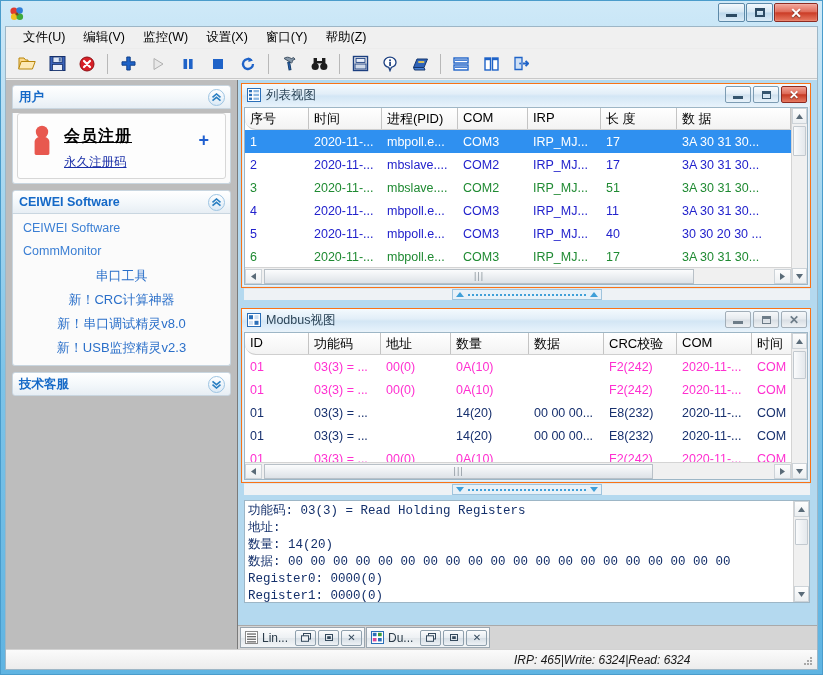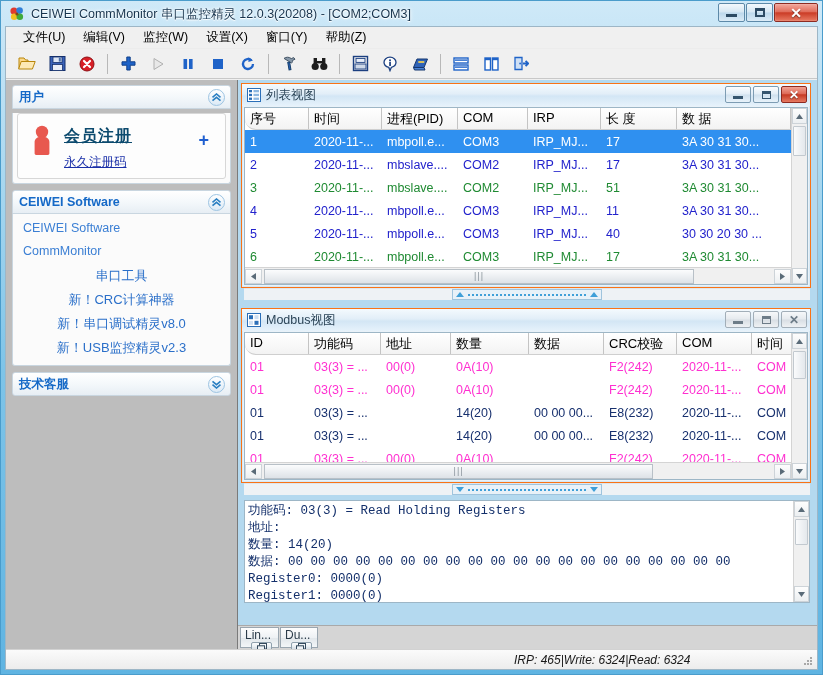--- a/index.html
+++ b/index.html
@@ -160,21 +160,21 @@
     height: 66px;
     position: relative;
   }
   #user-figure {
     position: absolute; left: 13px; top: 11px;
   }
   #member-reg {
     position: absolute; left: 46px; top: 12px;
     font-size: 16px;
     font-weight: bold;
-    color: #0c4a6e;
+    color: #000000;
     text-decoration: underline;
     letter-spacing: 1px;
   }
   #plus-icon {
     position: absolute; right: 16px; top: 17px;
     color: #1f5fd0;
     font-size: 18px;
     font-weight: bold;
     line-height: 1;
   }
@@ -380,21 +380,20 @@
     align-items: center;
     padding-left: 2px;
   }
   .mtask {
     height: 21px;
     display: flex; align-items: center;
     padding: 0 2px 0 4px;
     border: 1px solid #9aa6b0;
     background: linear-gradient(to bottom,#fdfdfd 0%,#eef1f4 50%,#e1e6ea 52%,#f3f6f8 100%);
     margin-right: 1px;
-    flex-direction: column;
   }
   .mtask .mt-ico { width: 13px; height: 13px; margin-right: 4px; }
   .mtask .mt-lbl { font-size: 12px; color: #2b3b49; margin-right: 5px; white-space: nowrap;}
   .mtb {
     width: 21px; height: 16px;
     border: 1px solid #8fa0ad;
     border-radius: 2px;
     margin-left: 2px;
     background: linear-gradient(to bottom,#fbfcfd 0%,#e6ecf1 48%,#d6dee5 52%,#edf1f5 100%);
     display: flex; align-items: center; justify-content: center;
@@ -427,21 +426,20 @@
 <div id="app">
 
   <div id="titlebar">
     <svg id="app-icon" viewBox="0 0 16 16">
       <circle cx="5" cy="5" r="3.6" fill="#e03a2f"></circle>
       <circle cx="10.6" cy="4.6" r="3.3" fill="#2f7fd8"></circle>
       <circle cx="5.2" cy="10.8" r="3.3" fill="#f0c020"></circle>
       <circle cx="10.8" cy="10.8" r="3.3" fill="#3faa3a"></circle>
       <circle cx="8" cy="8" r="1.6" fill="#7a4a1a"></circle>
     </svg>
-    <div id="title-text">CEIWEI CommMonitor 串口监控精灵 12.0.3(20208) - [COM2;COM3]</div>
     <div id="wincontrols">
       <div class="wb">
           <div class="wb-min"></div>
         </div>
       <div class="wb">
           <div class="wb-max"></div>
         </div>
       <div class="wb close">
           <div class="wb-x">✕</div>
         </div>

